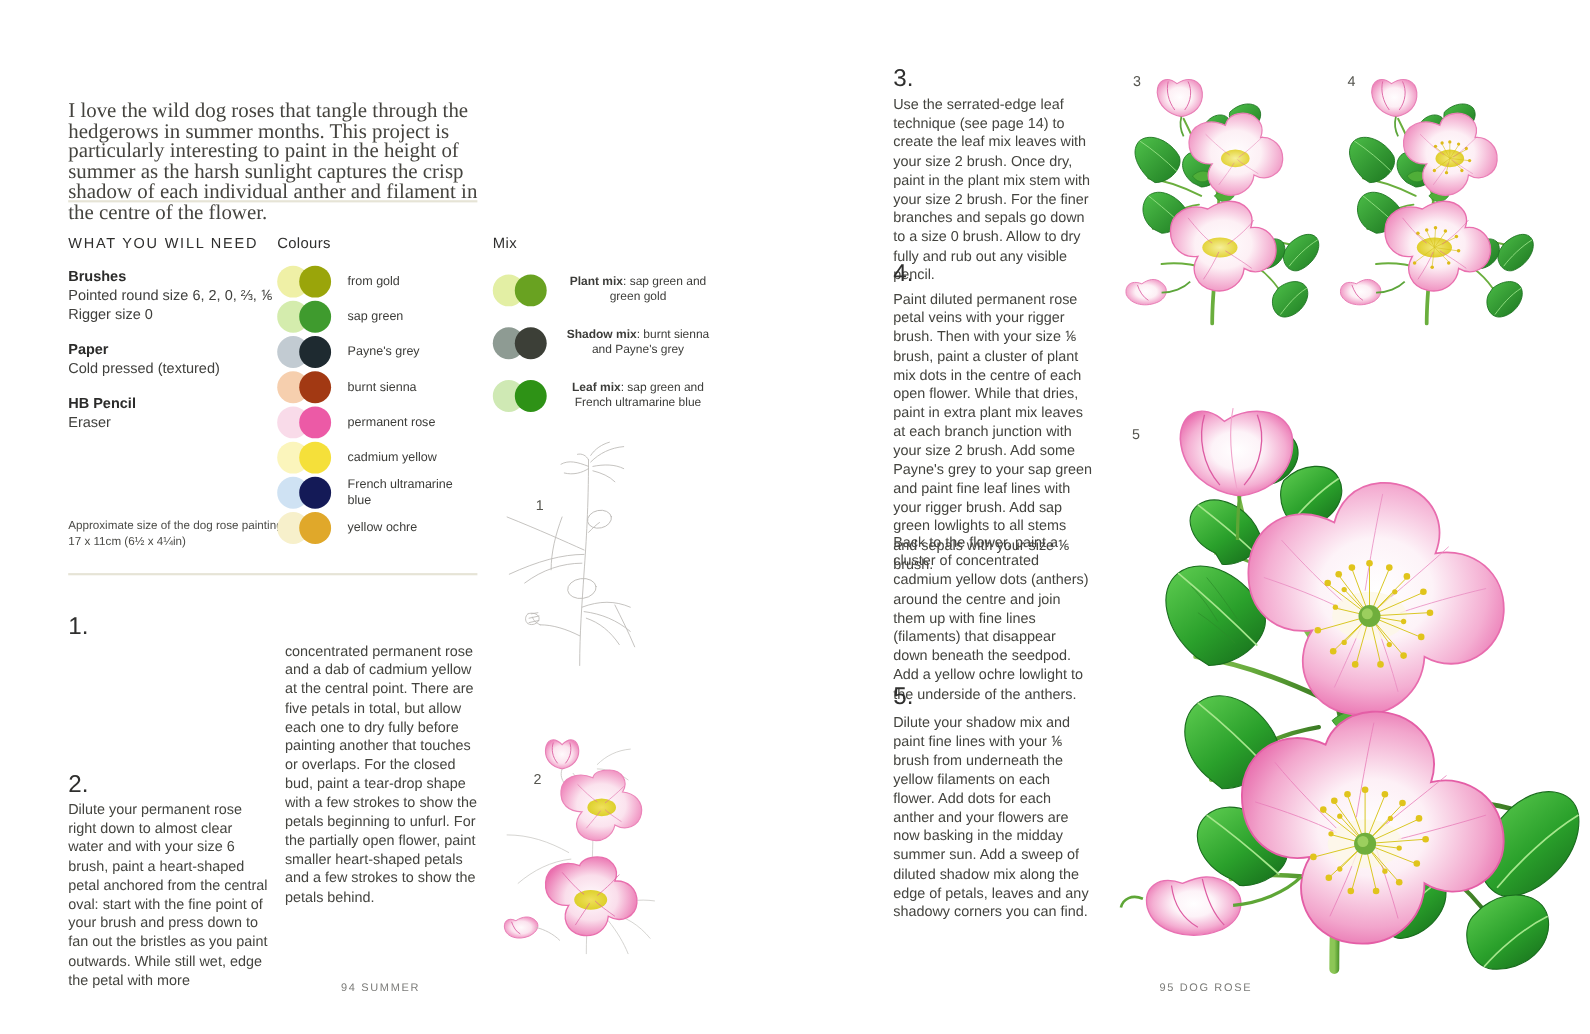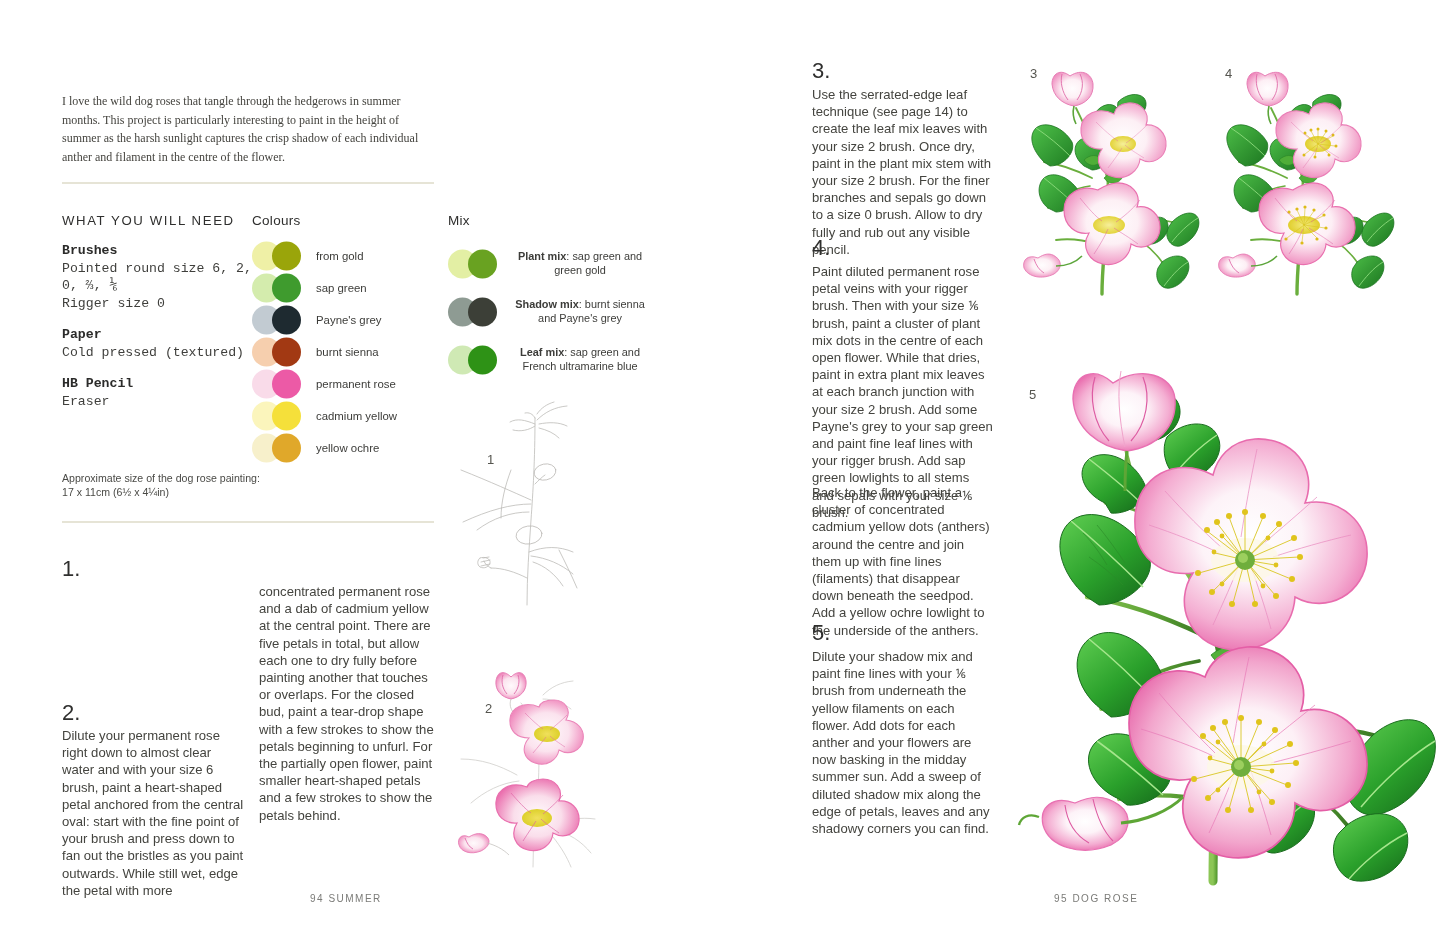--- a/index.html
+++ b/index.html
@@ -17,38 +17,38 @@
   .page-right { position: absolute; left: 722px; top: 0; width: 723px; height: 940px; }
 
   .title {
     position: absolute; left: 62px; top: 55px;
     font-size: 29px; letter-spacing: 4.0px;
     font-weight: 400; color: #2f2f2e;
   }
   .intro {
     position: absolute; left: 62px; top: 92px; width: 372px;
     font-family: "Liberation Serif", serif;
-    font-size: 12px; line-height: 18.6px; color: #45443f;
+    font-size: 19px; line-height: 18.6px; color: #45443f;
   }
 
   .rule {
     position: absolute; background: #e6e4d6; height: 1.5px;
   }
   .rule-top  { left: 62px; top: 182px; width: 372px; }
   .rule-bot  { left: 62px; top: 521px; width: 372px; }
 
   .sec-head {
     position: absolute;
     font-size: 13.2px; letter-spacing: 1.6px; color: #2f2f2e;
   }
   .sec-head-sm {
     position: absolute; font-size: 13.5px; letter-spacing: .3px; color: #2f2f2e;
   }
 
-  .need-block { position: absolute; left: 62px; top: 242px; width: 190px; font-family: Liberation Mono, monospace; }
+  .need-block { position: absolute; left: 62px; top: 242px; width: 190px; }
   .need-block .grp { margin-bottom: 14px; }
   .need-block .lbl { font-size: 13.2px; font-weight: bold; color: #2b2b2a; line-height: 17.5px; }
   .need-block .val { font-size: 13.2px; color: #3f3f3c; line-height: 17.5px; }
 
   .approx {
     position: absolute; left: 62px; top: 471px; width: 200px;
     font-size: 10.6px; line-height: 14px; color: #4a4a46;
   }
 
   
@@ -161,20 +161,27 @@
           <span class="dot dot-d" style="background: rgb(236, 90, 166);"></span>
         </span>
         <span class="sw-label">permanent rose</span>
       </div>
       <div class="swatch-row">
         <span class="swatch-pair">
           <span class="dot dot-l" style="background: rgb(251, 245, 188);"></span>
           <span class="dot dot-d" style="background: rgb(245, 224, 58);"></span>
         </span>
         <span class="sw-label">cadmium yellow</span>
+      </div>
+      <div class="swatch-row">
+        <span class="swatch-pair">
+          <span class="dot dot-l" style="background: rgb(207, 226, 243);"></span>
+          <span class="dot dot-d" style="background: rgb(20, 26, 87);"></span>
+        </span>
+        <span class="sw-label">French ultramarine blue</span>
       </div>
       <div class="swatch-row">
         <span class="swatch-pair">
           <span class="dot dot-l" style="background: rgb(247, 240, 203);"></span>
           <span class="dot dot-d" style="background: rgb(224, 168, 42);"></span>
         </span>
         <span class="sw-label">yellow ochre</span>
       </div>
     </div>
 

